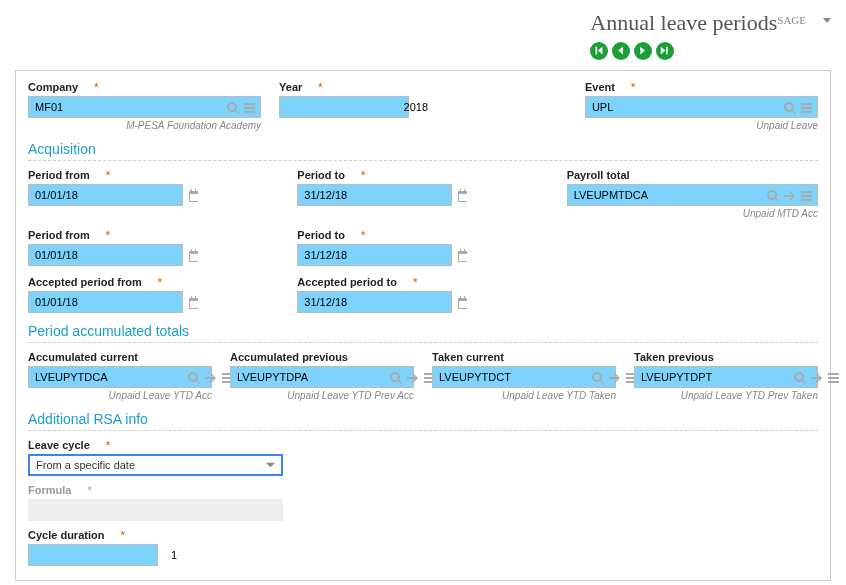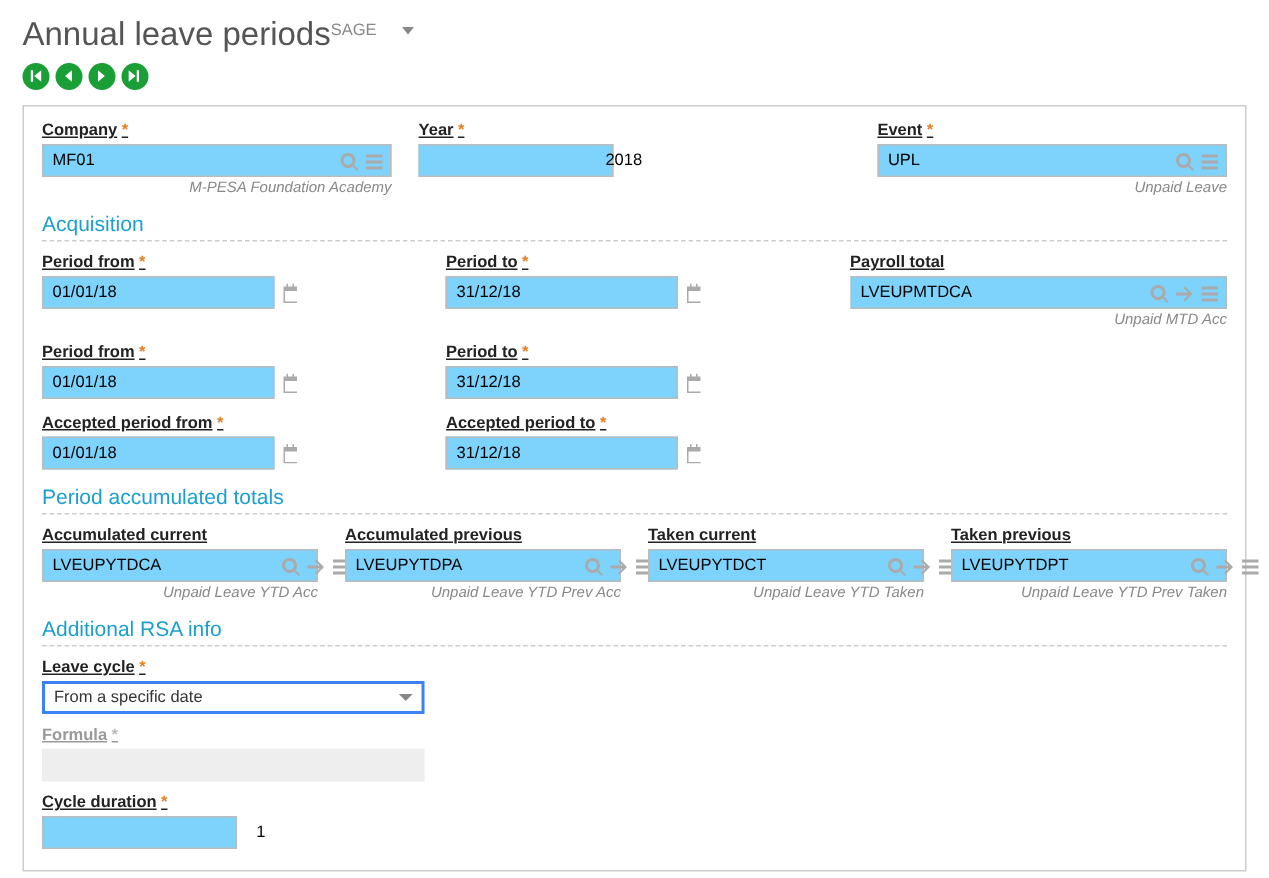--- a/index.html
+++ b/index.html
@@ -7,22 +7,23 @@
     margin: 0;
     padding: 10px 15px;
     font-family: "Segoe UI", Arial, sans-serif;
     font-size: 12px;
     color: #333;
     background: #fff;
     width: 846px;
   }
   .header-row {
     display: flex;
-    justify-content: flex-start;
+    justify-content: flex-end;
     align-items: flex-start;
+    font-family: Liberation Serif, serif;
   }
   .page-title {
     font-size: 22px;
     font-weight: 300;
     color: #555;
     margin: 0 0 6px 0;
   }
   .sage-drop {
     font-size: 11px;
     color: #888;
@@ -58,22 +59,21 @@
   }
   .col { flex: 1; min-width: 0; }
   .col-sm { width: 130px; flex: 0 0 130px; }
   .field-label {
     font-size: 11px;
     font-weight: 600;
     color: #222;
     margin-bottom: 3px;
     display: flex;
     align-items: center;
-    gap: 3px;
-    text-decoration: underline;
+    gap: 16px;
   }
   .req { color: #e67e22; font-size: 11px; }
   .input-wrap {
     position: relative;
     display: flex;
     align-items: center;
     border: 1px solid #bbb;
     height: 22px;
     background: #7dd3fc;
   }

